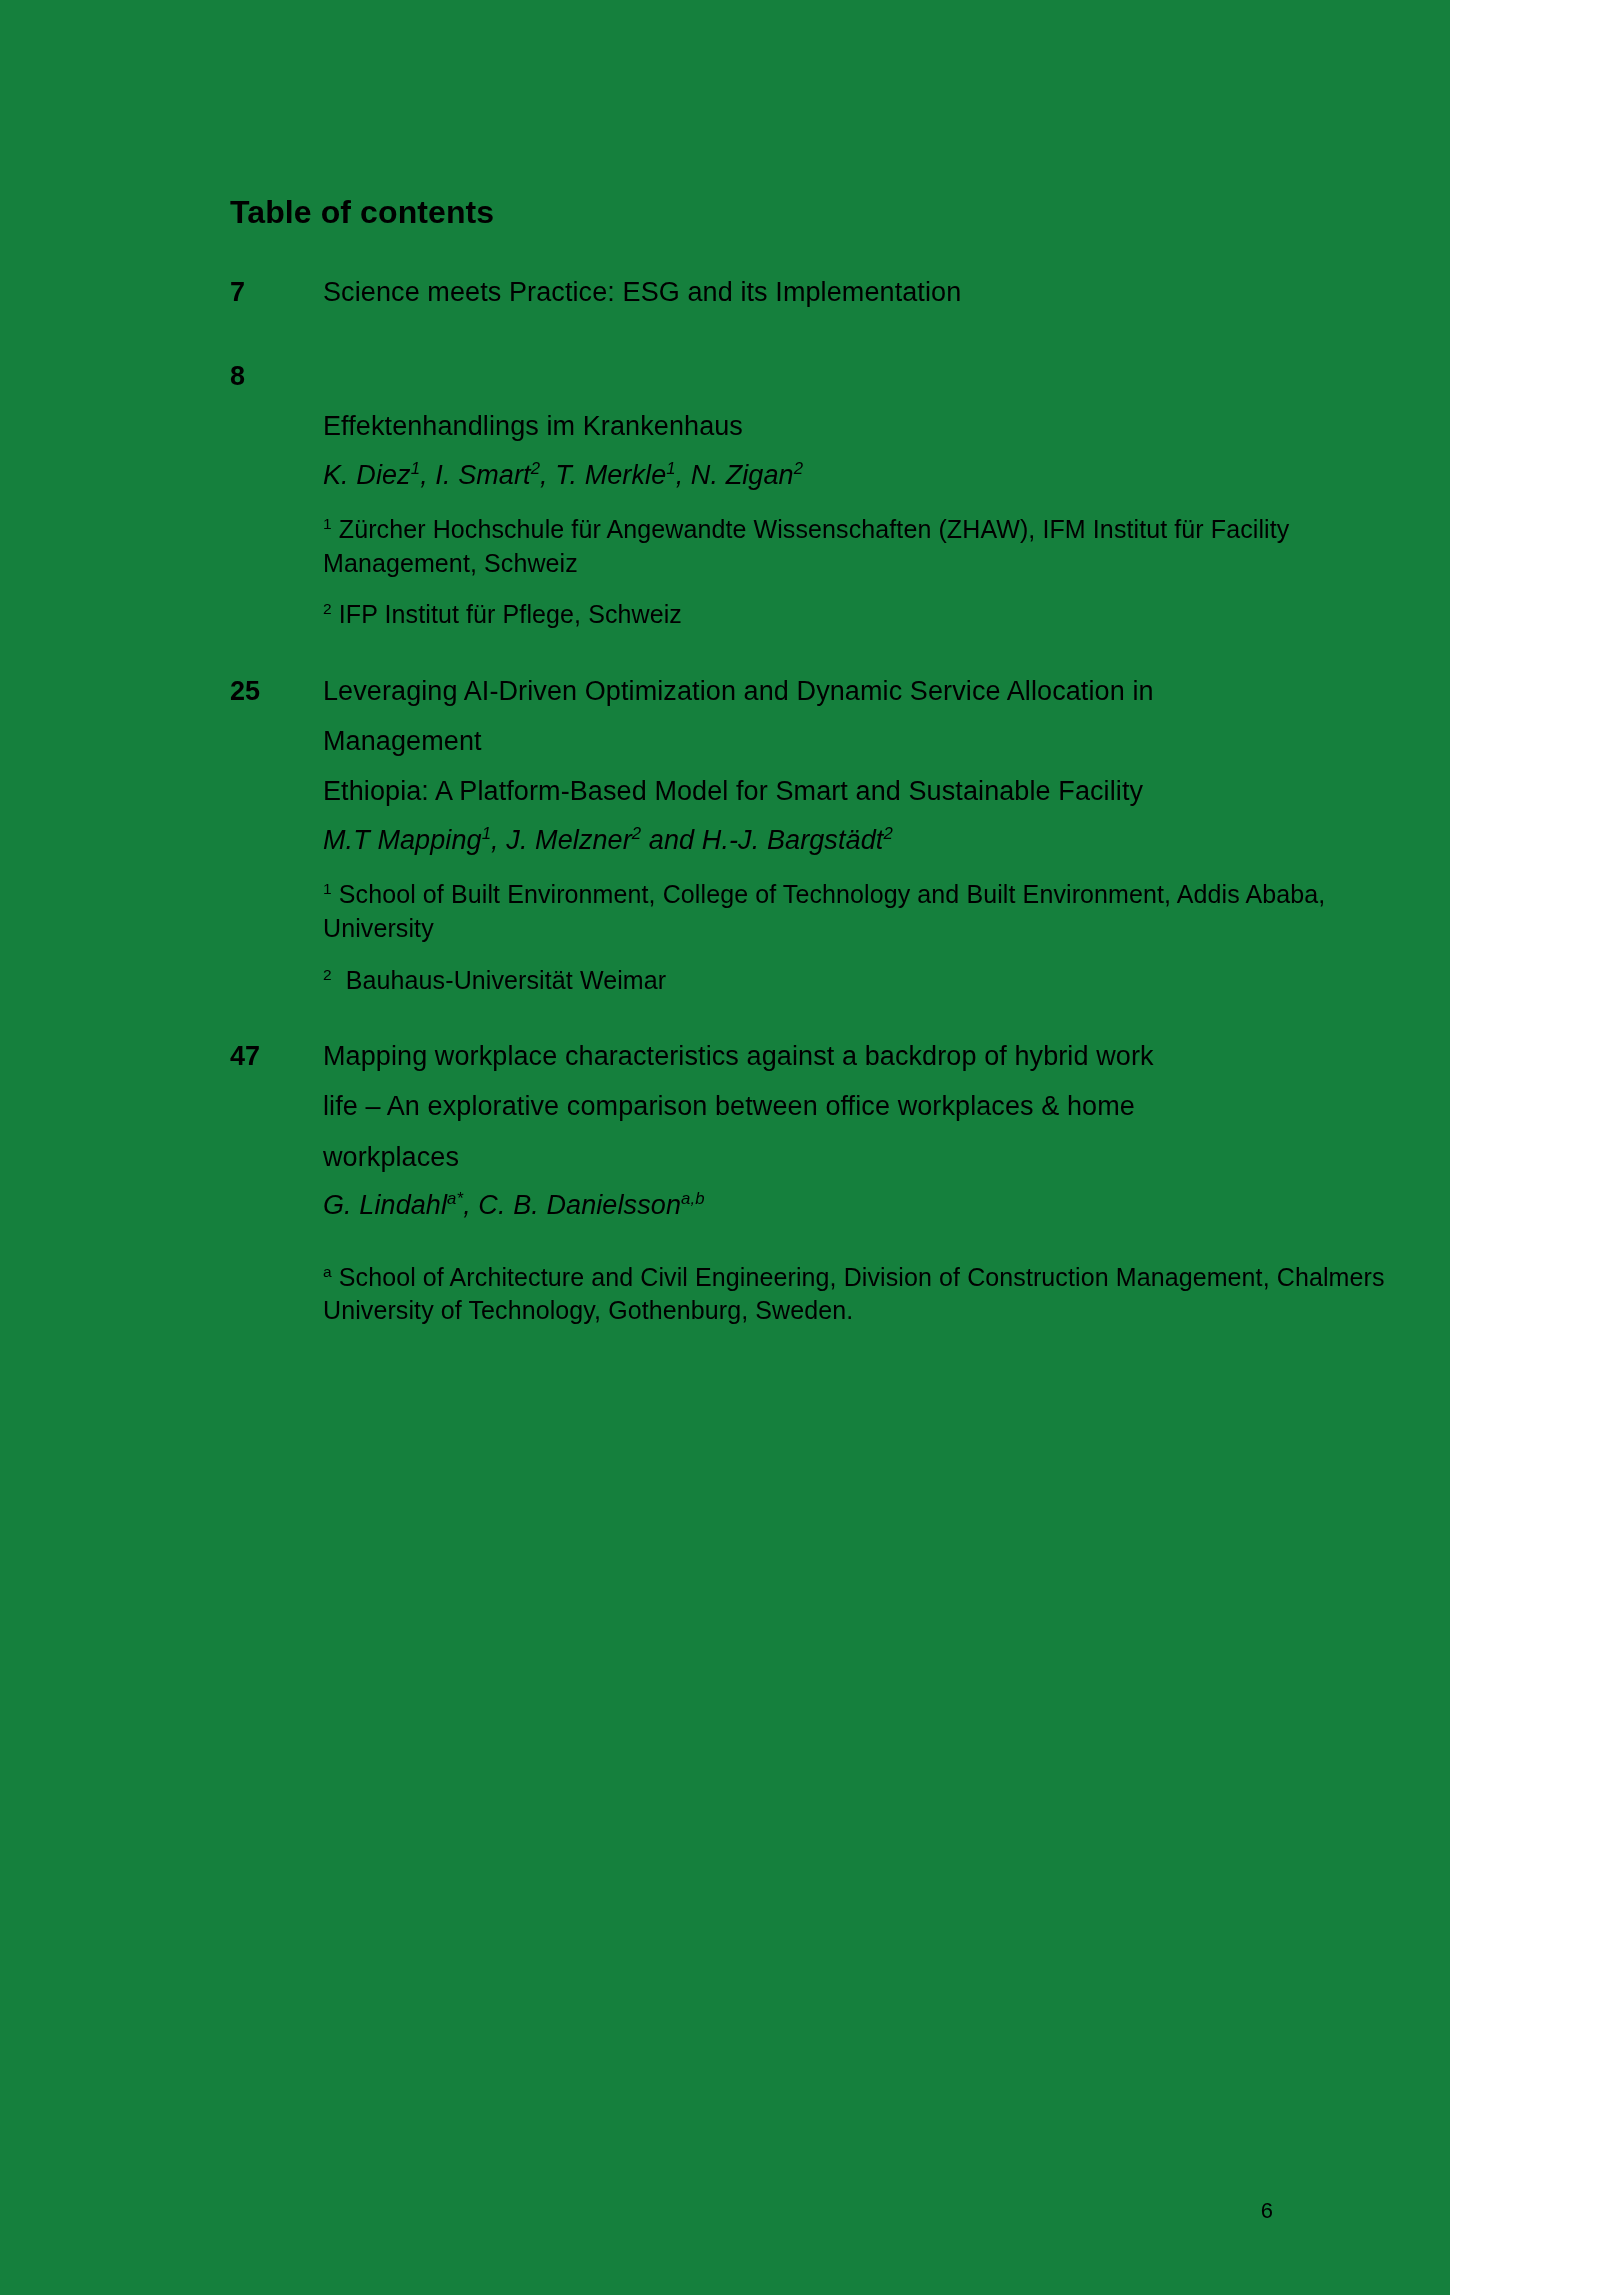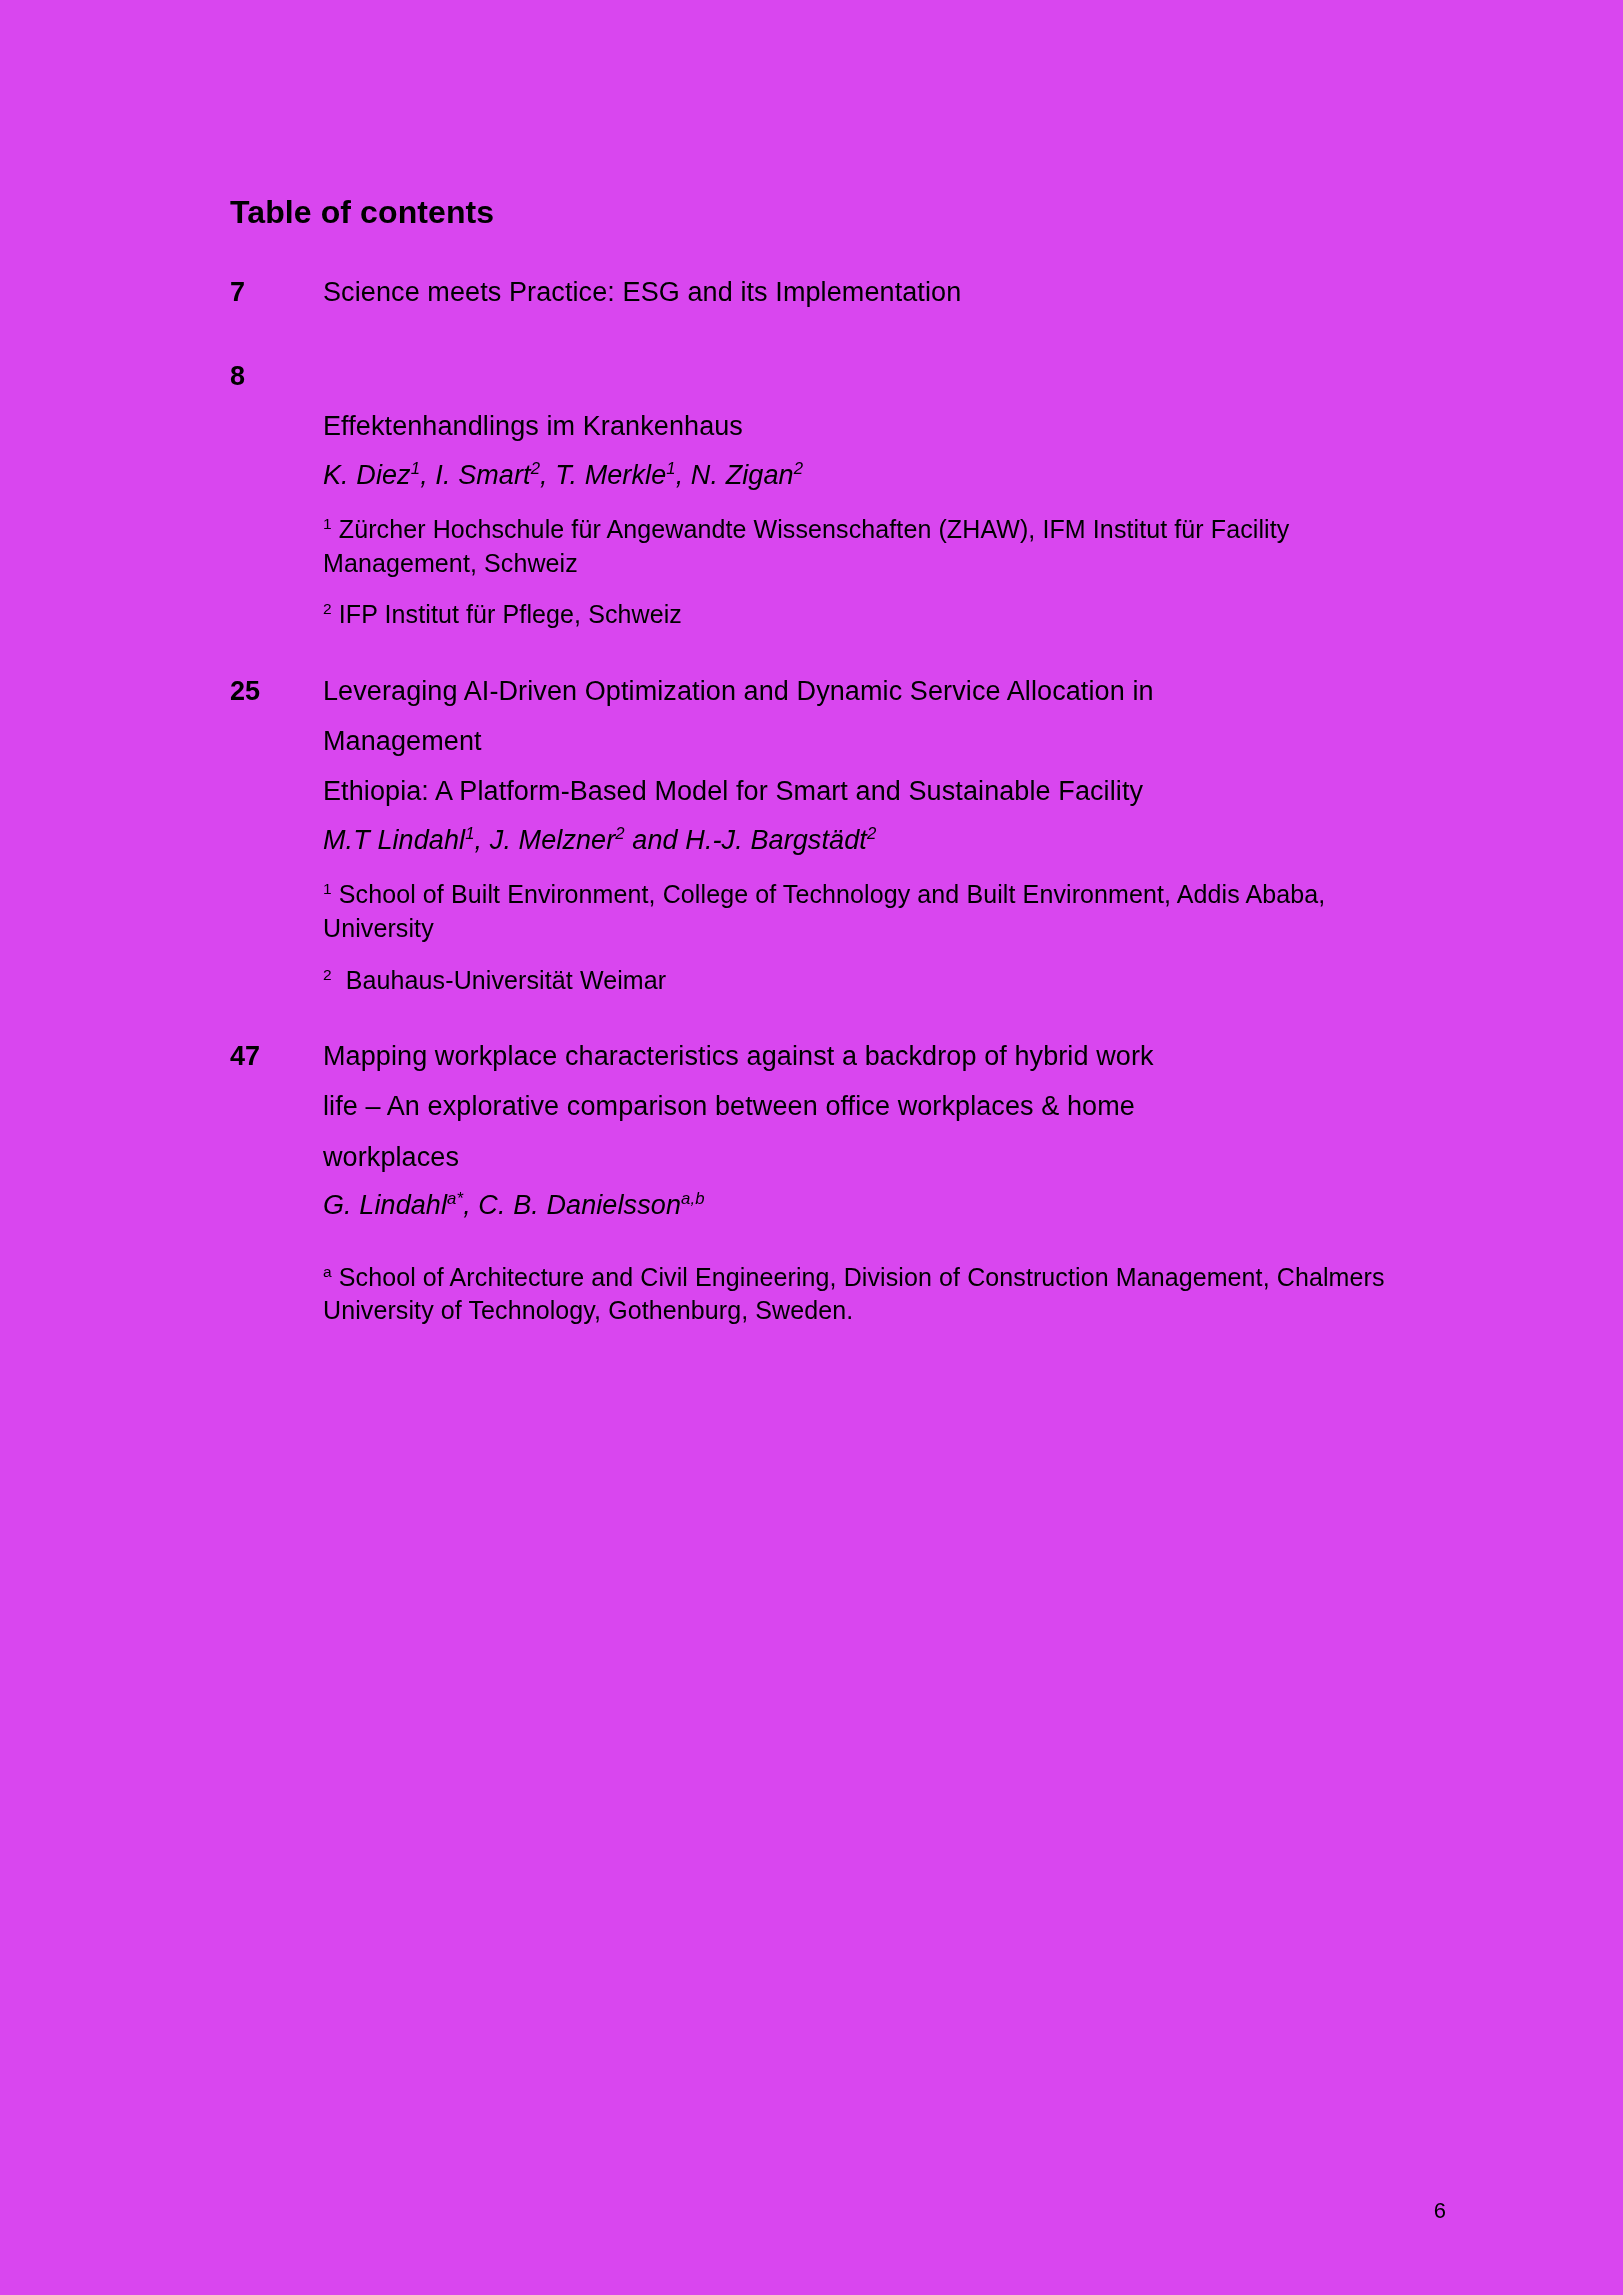--- a/index.html
+++ b/index.html
@@ -6,23 +6,23 @@
     margin: 0;
     padding: 0;
     background: #ffffff;
   }
   body {
     font-family: "Liberation Sans", sans-serif;
     color: #000000;
   }
   .page {
     position: relative;
-    width: 1623px;
+    width: 1450px;
     height: 2295px;
-    background: #d946ef;
+    background: #15803d;
     box-sizing: border-box;
     overflow: hidden;
   }
   .content {
     position: absolute;
     left: 230px;
     top: 194px;
     width: 1204px;
   }
 
@@ -148,21 +148,21 @@
         <div class="entry-number">25</div>
         <div class="entry-title">
           <div style="display:block;">Leveraging AI-Driven Optimization and Dynamic Service Allocation in</div>
           <div style="display:block;text-align:left;">Management</div>
           <div style="display:block;">Ethiopia: A Platform-Based Model for Smart and Sustainable Facility</div>
         </div>
       </div>
       <div class="entry-body">
         <div class="sp-title-authors"></div>
         <div class="authors">
-          <span>M.T Lindahl</span><sup>1</sup><span>, J. Melzner</span><sup>2</sup><span> and H.-J. Bargstädt</span><sup>2</sup>
+          <span>M.T Mapping</span><sup>1</sup><span>, J. Melzner</span><sup>2</sup><span> and H.-J. Bargstädt</span><sup>2</sup>
         </div>
         <div class="sp-authors-affil"></div>
         <div class="affil"><sup>1</sup><span> School of Built Environment, College of Technology and Built Environment, Addis Ababa, University</span></div>
         <div class="sp-affil-affil"></div>
         <div class="affil"><sup>2</sup><span>&nbsp; Bauhaus-Universität Weimar</span></div>
       </div>
     </div>
 
     <div class="sp-affil-entry"></div>
 

